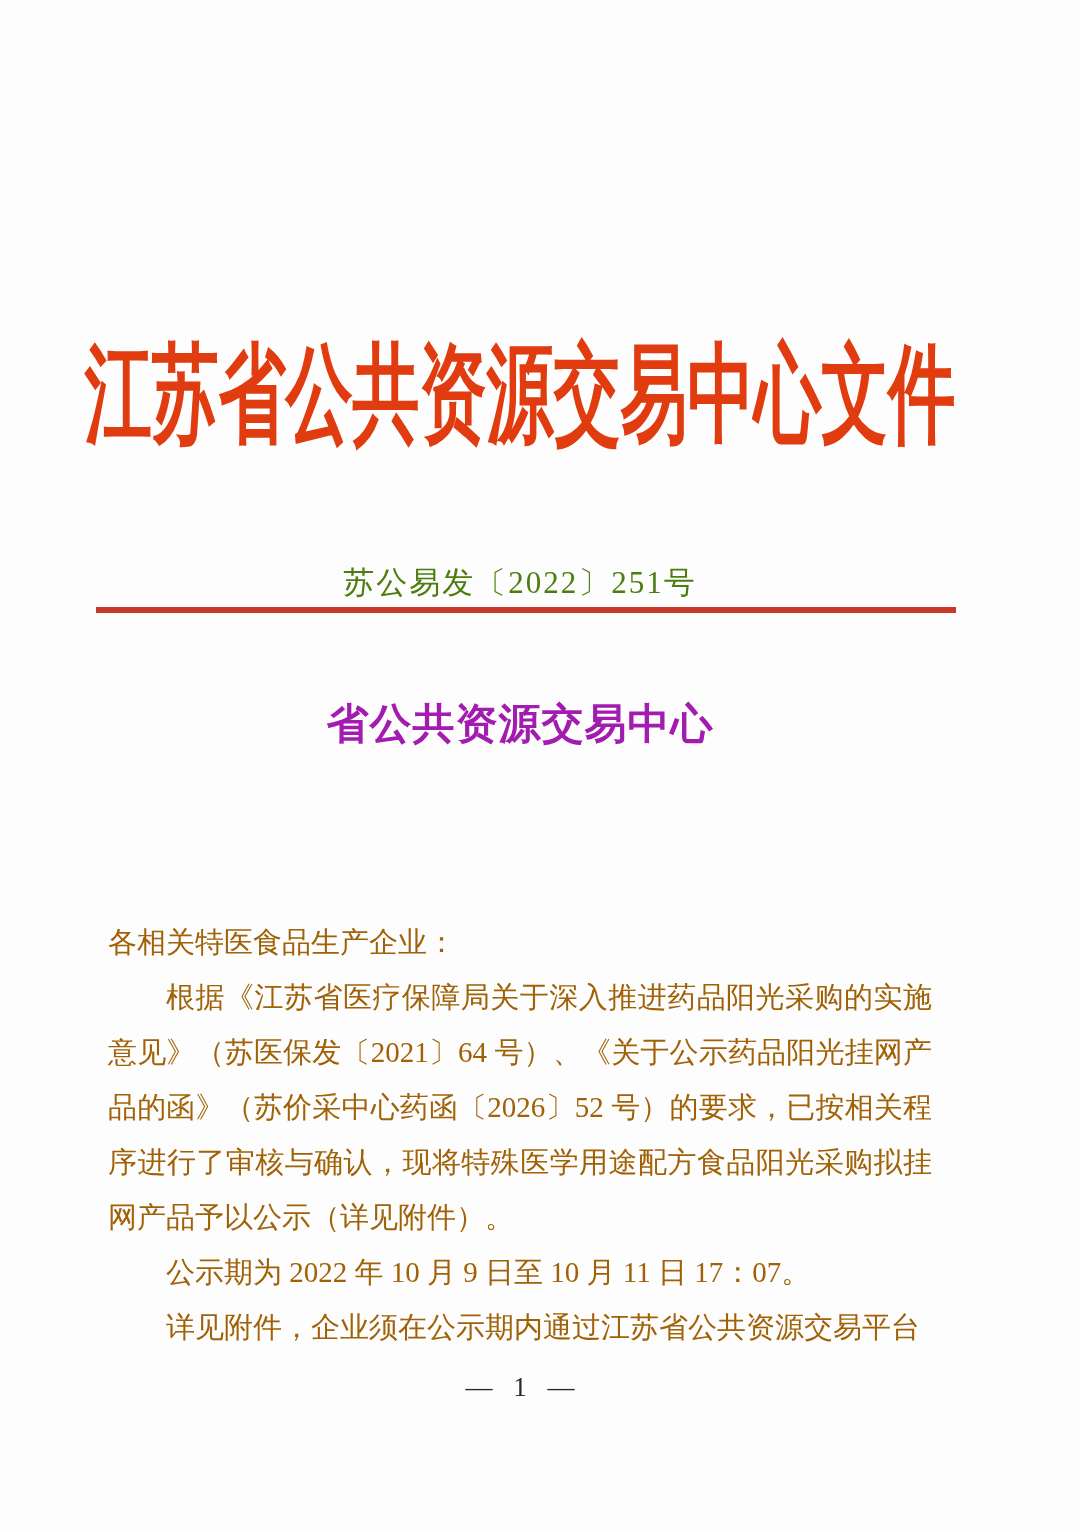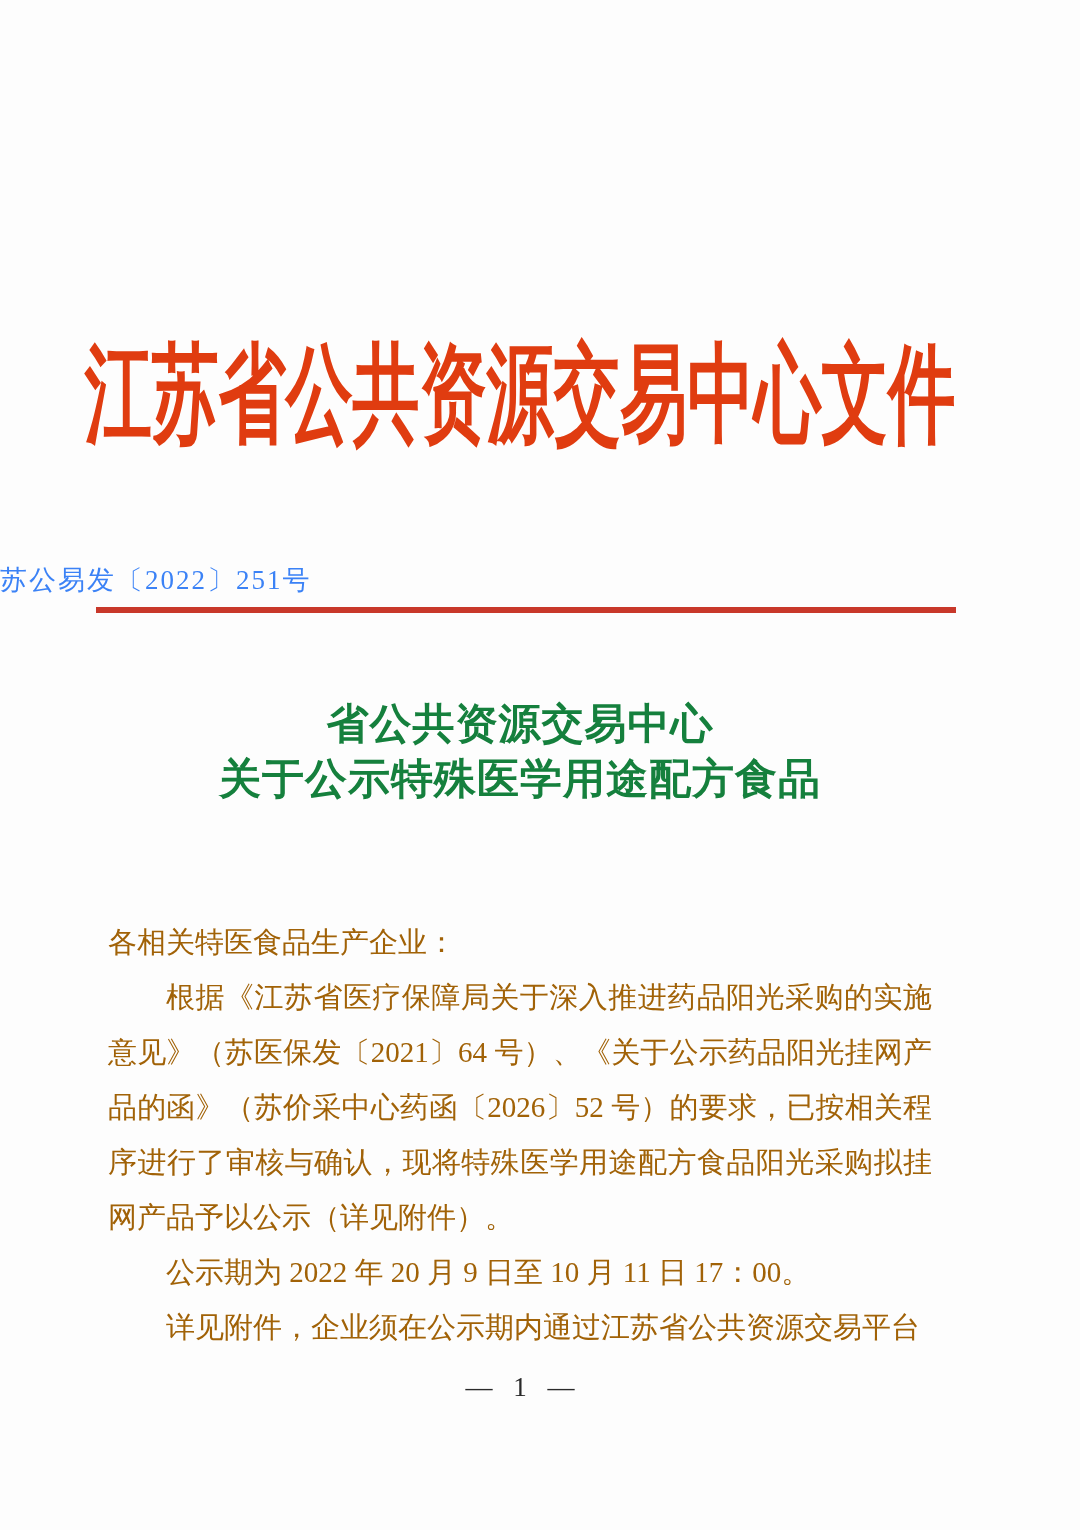--- a/index.html
+++ b/index.html
@@ -33,40 +33,40 @@
     font-size: 108px;
     font-weight: bold;
     white-space: nowrap;
     color: var(--header-red, #e03c10);
     transform: scaleX(0.62);
     transform-origin: 50% 50%;
     line-height: 1;
   }
   .doc-number {
     top: 562px;
-    text-align: left;
-    font-size: 27px;
+    text-align: center;
+    font-size: 31px;
     letter-spacing: 2px;
-    color: #3b82f6;
+    color: #4d7c0f;
   }
   .red-rule {
     position: absolute;
     top: 607px;
     left: 96px;
     width: 860px;
     height: 6px;
     background: var(--rule-red, #c8382a);
   }
   .doc-title {
     top: 697px;
     text-align: center;
     font-size: 42px;
     font-weight: bold;
     line-height: 55px;
-    color: #15803d;
+    color: #a21caf;
     letter-spacing: 1px;
   }
   .doc-body {
     position: absolute;
     top: 915px;
     left: 108px;
     width: 824px;
     font-size: 29px;
     line-height: 55px;
     text-align: justify;
@@ -90,25 +90,24 @@
   <div class="center-col header-band">
     <div class="header-title">江苏省公共资源交易中心文件</div>
   </div>
 
   <div class="center-col doc-number">苏公易发〔2022〕251号</div>
 
   <div class="red-rule"></div>
 
   <div class="center-col doc-title">
     <div class="title-line">省公共资源交易中心</div>
-    <div class="title-line">关于公示特殊医学用途配方食品</div>
   </div>
 
   <div class="doc-body">
     <p class="salutation">各相关特医食品生产企业：</p>
     <p class="para">根据《江苏省医疗保障局关于深入推进药品阳光采购的实施意见》（苏医保发〔2021〕64 号）、《关于公示药品阳光挂网产品的函》（苏价采中心药函〔2026〕52 号）的要求，已按相关程序进行了审核与确认，现将特殊医学用途配方食品阳光采购拟挂网产品予以公示（详见附件）。</p>
-    <p class="para">公示期为 2022 年 20 月 9 日至 10 月 11 日 17：00。</p>
+    <p class="para">公示期为 2022 年 10 月 9 日至 10 月 11 日 17：07。</p>
     <p class="para">详见附件，企业须在公示期内通过江苏省公共资源交易平台</p>
   </div>
 
   <div class="center-col page-number">— 1 —</div>
 
 </div>
 
 </body></html>

